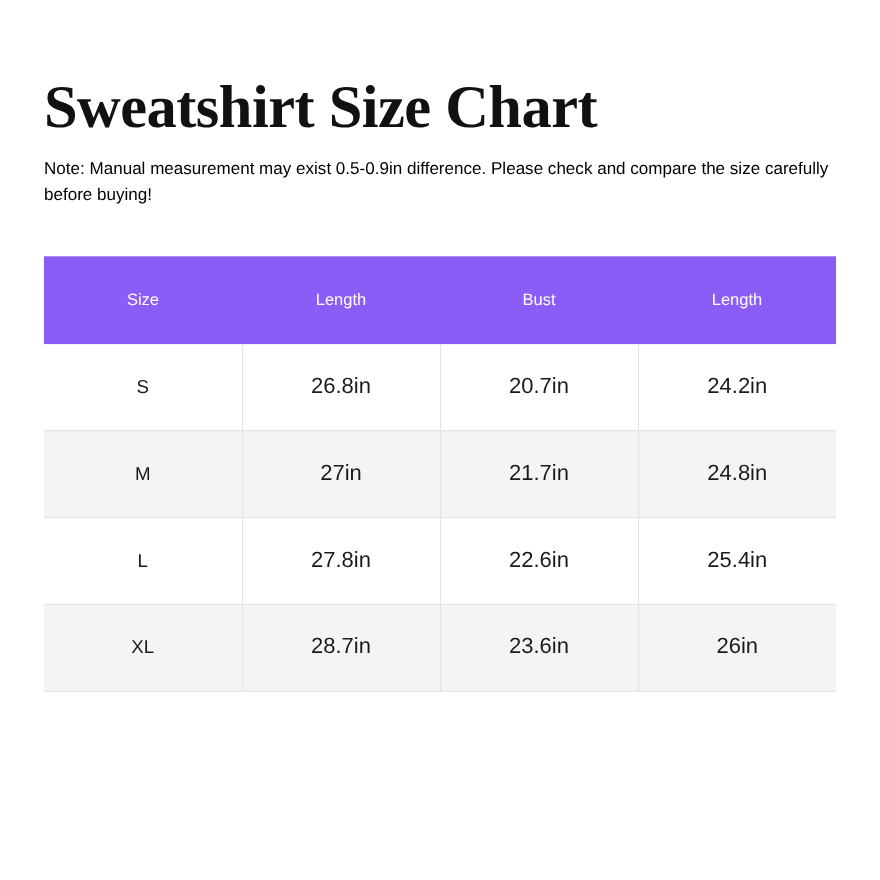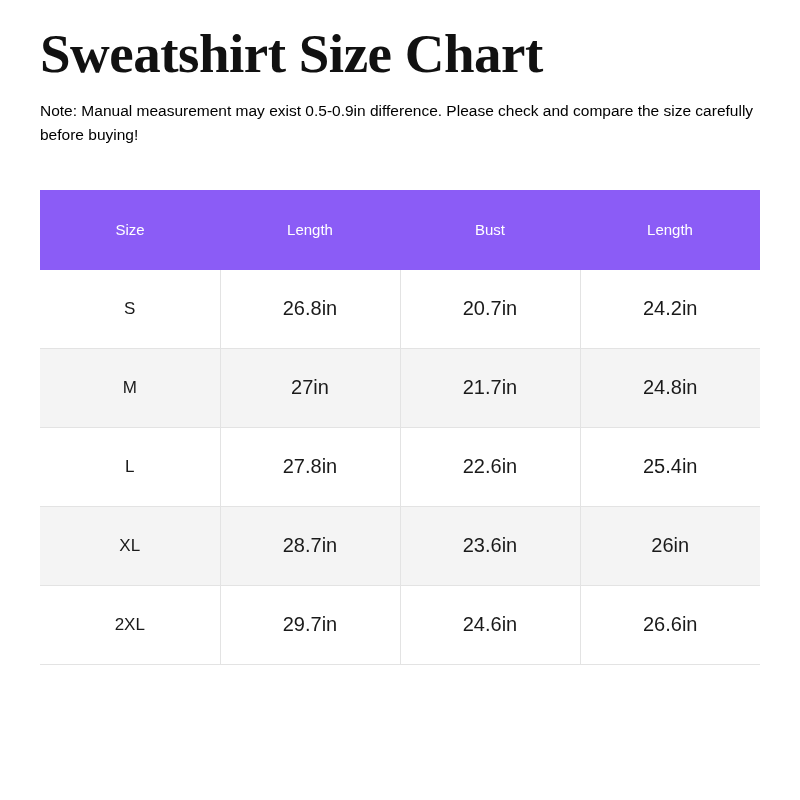--- a/index.html
+++ b/index.html
@@ -11,21 +11,21 @@
     height: 800px;
     background: #ffffff;
     font-family: "Liberation Sans", sans-serif;
     color: #1a1a1a;
     overflow: hidden;
   }
   .page {
     box-sizing: border-box;
     width: 800px;
     height: 576px;
-    padding: 25px 40px 0 40px;
+    padding: 68px 40px 0 40px;
   }
   .title {
     font-family: "Liberation Serif", serif;
     font-weight: bold;
     font-size: 55px;
     line-height: 1.05;
     letter-spacing: -0.5px;
     margin: 0 0 16px 0;
     color: #111111;
   }
@@ -122,23 +122,17 @@
           <td>27.8in</td>
           <td>22.6in</td>
           <td>25.4in</td>
         </tr>
         <tr>
           <td class="size-cell">XL</td>
           <td>28.7in</td>
           <td>23.6in</td>
           <td>26in</td>
         </tr>
-        <tr>
-          <td class="size-cell">2XL</td>
-          <td>29.7in</td>
-          <td>24.6in</td>
-          <td>26.6in</td>
-        </tr>
       </tbody>
     </table>
   </div>
 
 </div>
 
 </body></html>

